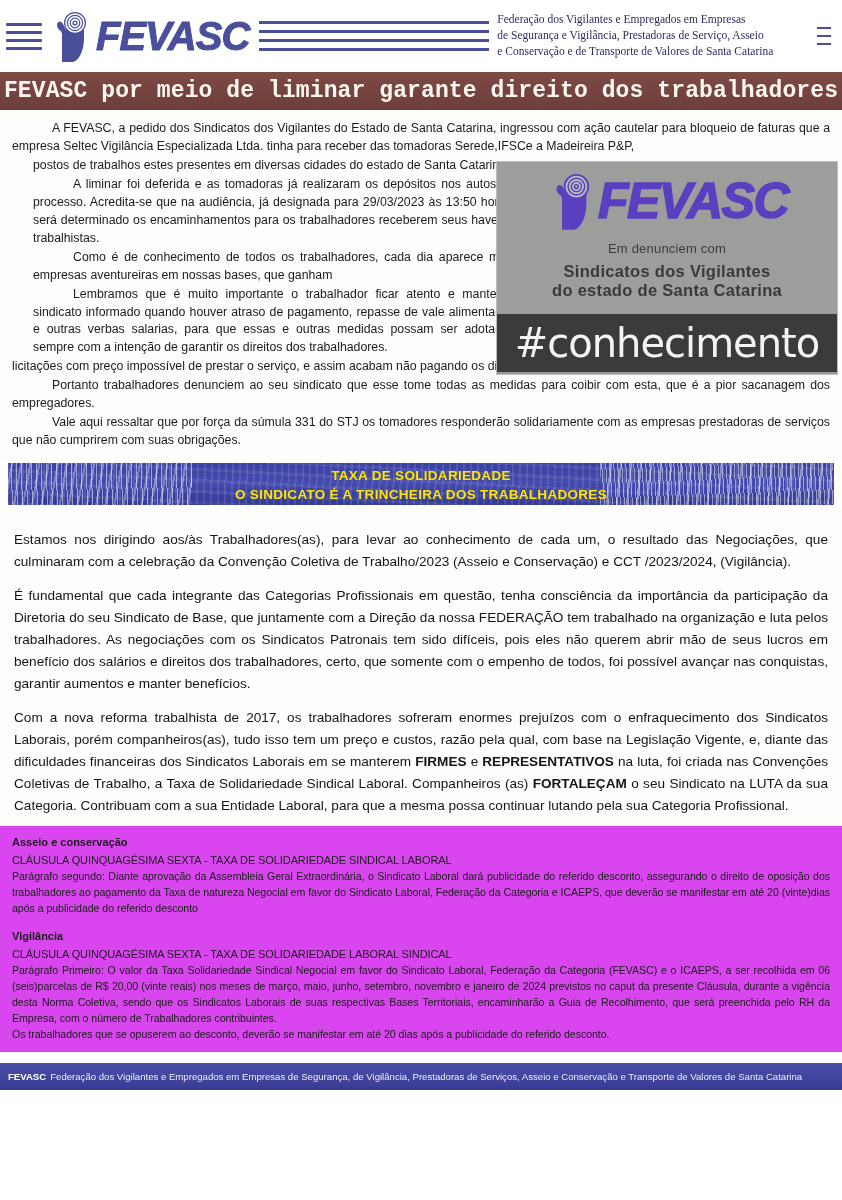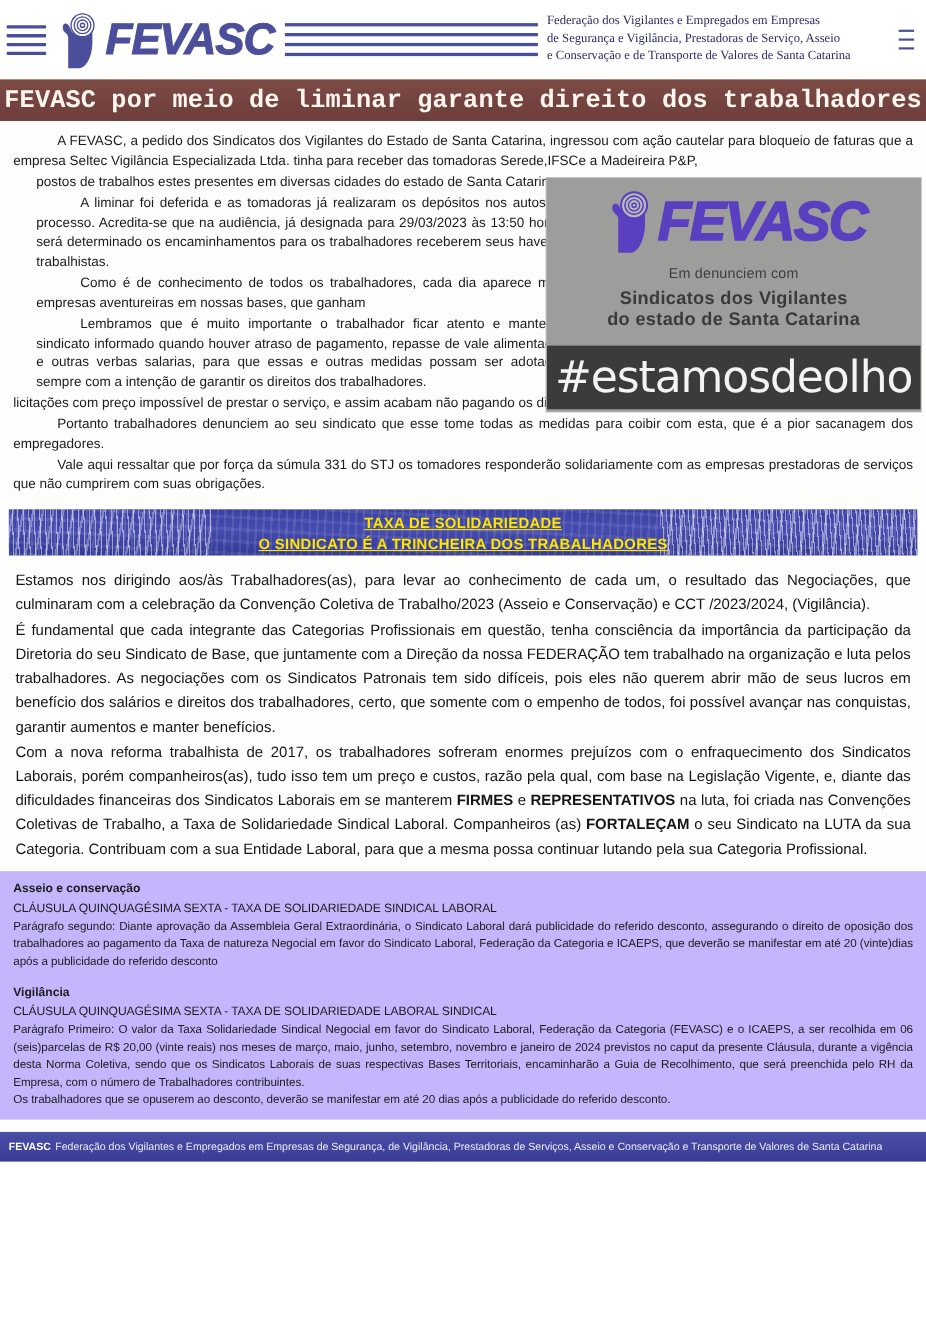--- a/index.html
+++ b/index.html
@@ -132,34 +132,34 @@
   .brush .paint:after{
     content:"";position:absolute;right:-6px;top:0;width:240px;height:100%;
     background:
       repeating-linear-gradient(86deg, rgba(255,255,255,.5) 0 1px, rgba(255,255,255,0) 1px 4px),
       repeating-linear-gradient(96deg, rgba(255,255,255,.4) 0 2px, rgba(255,255,255,0) 2px 10px);
     opacity:.95;
   }
   .brush .btext{
     position:absolute;left:0;right:0;top:7px;text-align:center;
     color:#ffe700;font-weight:bold;font-size:13.5px;line-height:1.42;
-    letter-spacing:.3px;z-index:4;text-shadow:0 0 1px rgba(0,0,0,.25);text-decoration:underline;
+    letter-spacing:.3px;z-index:4;text-shadow:0 0 1px rgba(0,0,0,.25);
   }
 
   
   .article2{
     padding:4px 14px 8px 14px;font-size:13.6px;line-height:1.62;
     color:#151515;
   }
-  .article2 p{margin:0 0 1px 0;text-align:justify;}
+  .article2 p{margin:12px 0 1px 0;text-align:justify;}
   .article2 b{font-weight:bold;}
 
   
   .peach{
-    background:#c4b5fd;
+    background:#d946ef;
     padding:8px 12px 10px 12px;
     font-size:10.6px;line-height:1.5;color:#1c1c1c;
   }
   .peach h3{
     margin:0 0 1px 0;font-size:11px;font-weight:bold;
   }
   .peach .clause{margin:0 0 1px 0;font-size:11px;letter-spacing:-.1px;}
   .peach p{margin:0;text-align:justify;letter-spacing:-.05px;}
   .peach .gap{height:11px;}
 
@@ -245,21 +245,21 @@
             <circle cx="27" cy="15" r="3.2" fill="none" stroke="#b9b9b8" stroke-width="1.7"></circle>
             <circle cx="27" cy="15" r="1.1" fill="#b9b9b8"></circle>
           </svg>
           <span class="p-logo-word">FEVASC</span>
         </div>
         <div class="p-parceria">Em denunciem com</div>
         <div class="p-sind">Sindicatos  dos  Vigilantes</div>
         <div class="p-sind" style="margin-top:0">do estado de Santa Catarina</div>
       </div>
       <div class="p-bar">
-        <span class="p-hash">#estamosdeolho</span>
+        <span class="p-hash">#conhecimento</span>
       </div>
     </div>
 
     <p class="full">A FEVASC, a pedido dos Sindicatos dos Vigilantes do Estado de Santa Catarina, ingressou com ação cautelar para bloqueio de faturas que a empresa Seltec Vigilância Especializada Ltda.  tinha para receber das tomadoras Serede,IFSCe a Madeireira P&amp;P,</p>
     <p class="wrap-col noind">postos de trabalhos estes presentes em diversas cidades do estado de Santa Catarina.</p>
     <p class="wrap-col">A liminar foi deferida e as tomadoras já realizaram os depósitos nos autos do processo. Acredita-se que na audiência, já designada para 29/03/2023 às 13:50 horas, será determinado os encaminhamentos para os trabalhadores receberem seus haveres trabalhistas.</p>
     <p class="wrap-col">Como é de conhecimento de todos os trabalhadores, cada dia aparece  mais  empresas  aventureiras  em  nossas  bases,  que  ganham</p>
     <p class="wrap-col">Lembramos que é muito importante o trabalhador ficar atento e manter o sindicato  informado  quando  houver atraso de pagamento, repasse de vale alimentação e outras verbas salarias, para que essas e outras  medidas  possam  ser  adotadas  sempre  com  a  intenção  de garantir os direitos dos trabalhadores.</p>
     <p class="full noind">licitações com preço impossível de prestar o serviço, e assim acabam não pagando os direitos dos trabalhadores.</p>
     <p class="full">Portanto trabalhadores  denunciem ao seu sindicato que esse tome  todas as medidas para coibir com esta, que é a pior sacanagem dos empregadores.</p>

